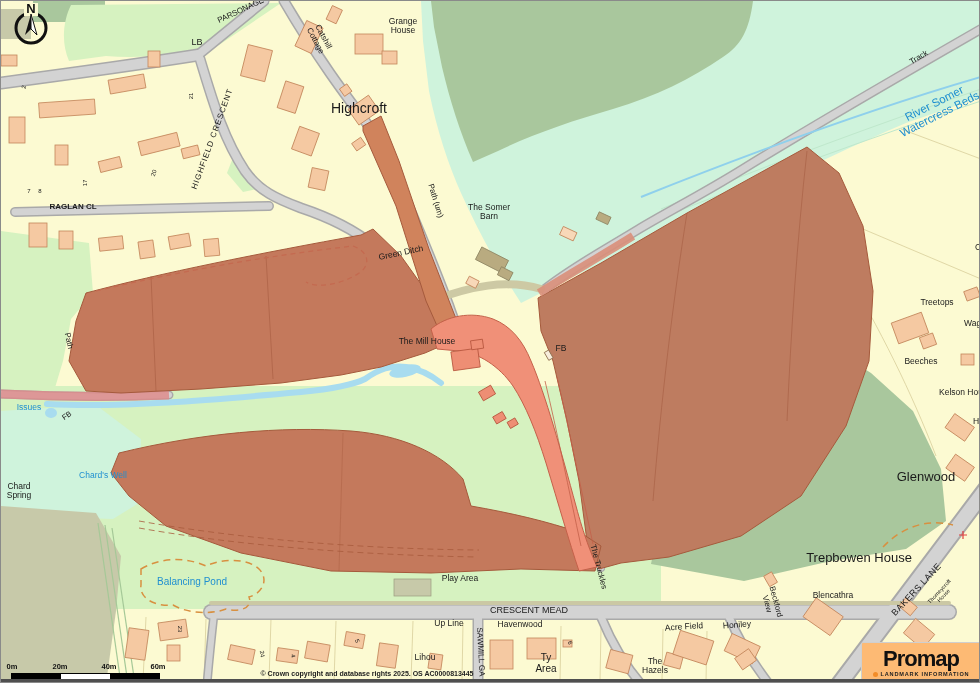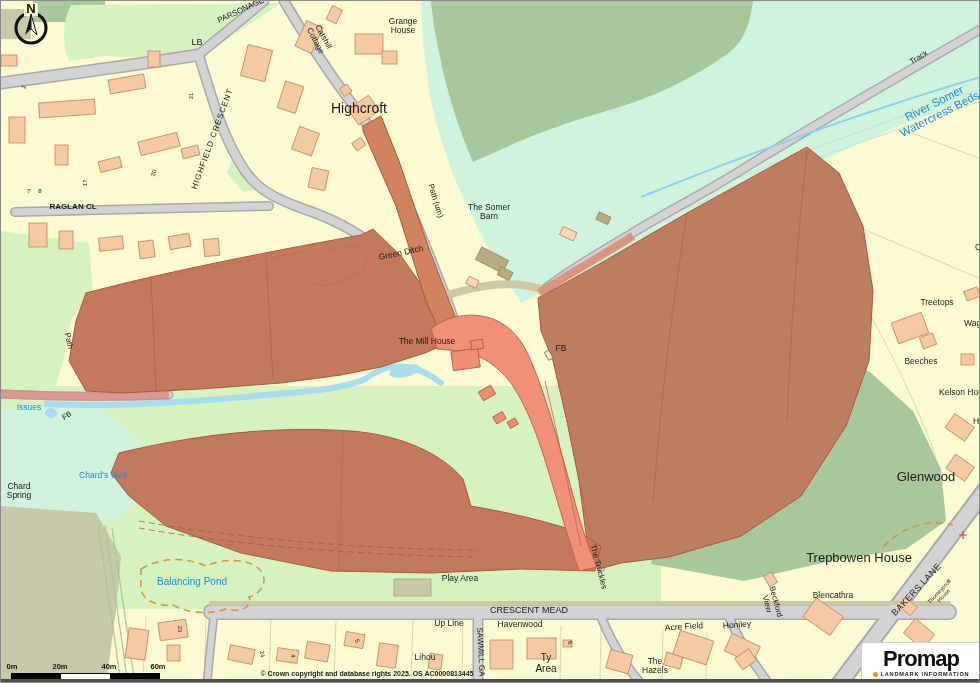--- a/index.html
+++ b/index.html
@@ -13,21 +13,21 @@
   .north-arrow{position:absolute;left:6px;top:0px;width:46px;height:48px;}
   .scale-bar{position:absolute;left:8px;top:661px;width:160px;height:20px;}
   .scale-bar .lbl{position:absolute;top:0;font-size:7.5px;font-weight:bold;color:#111;
     transform:translateX(-50%);}
   .scale-bar .bar{position:absolute;top:11px;left:2px;width:147px;height:5px;
     border:1px solid #000;display:flex;}
   .scale-bar .seg{flex:1;}
   .copyright{position:absolute;left:366px;top:672px;transform:translate(-50%,-50%);
     font-size:7px;font-weight:bold;color:#222;white-space:nowrap;}
   .promap-logo{position:absolute;left:860px;top:641px;width:118px;height:39px;
-    background:#ffffff;border:1px solid #cfcfcf;border-radius:2px;
+    background:#fdba74;border:1px solid #cfcfcf;border-radius:2px;
     display:flex;flex-direction:column;align-items:center;justify-content:center;}
   .promap-logo .name{font-size:22px;font-weight:bold;color:#111;letter-spacing:-1px;line-height:1;}
   .promap-logo .tagline{display:flex;align-items:center;gap:3px;margin-top:1px;}
   .promap-logo .dot{width:5px;height:5px;border-radius:50%;background:#F28C28;}
   .promap-logo .tag-text{font-size:5.6px;font-weight:bold;color:#222;letter-spacing:0.8px;}
   .bottom-edge{position:absolute;left:0;bottom:0;width:100%;height:3px;background:#4f4f4f;}
 </style>
 </head>
 <body>
 

